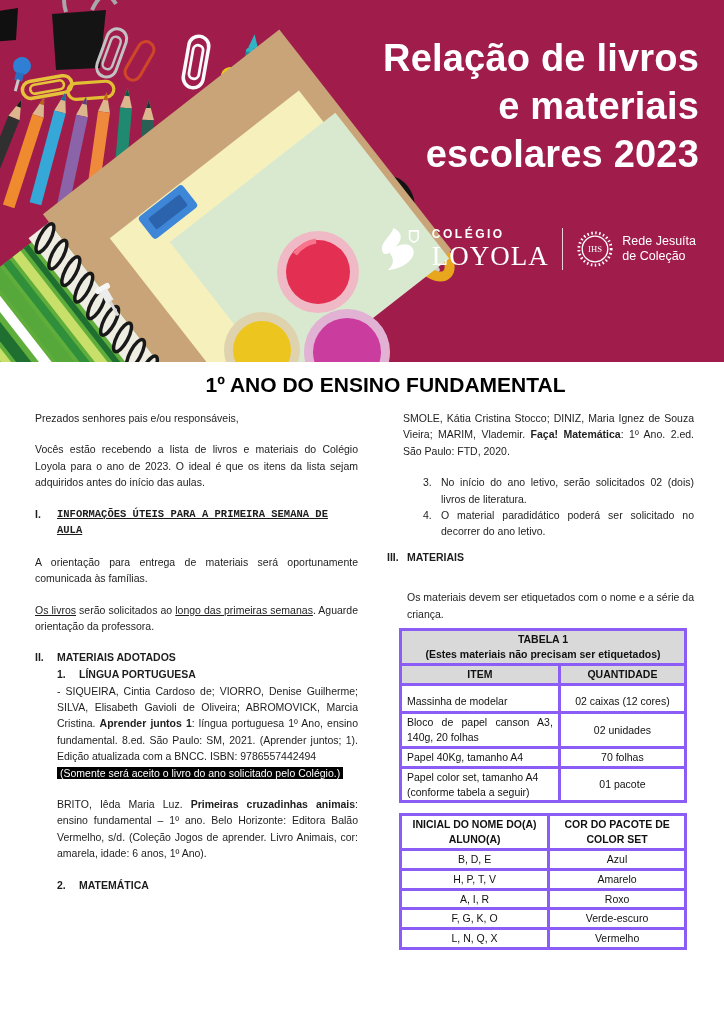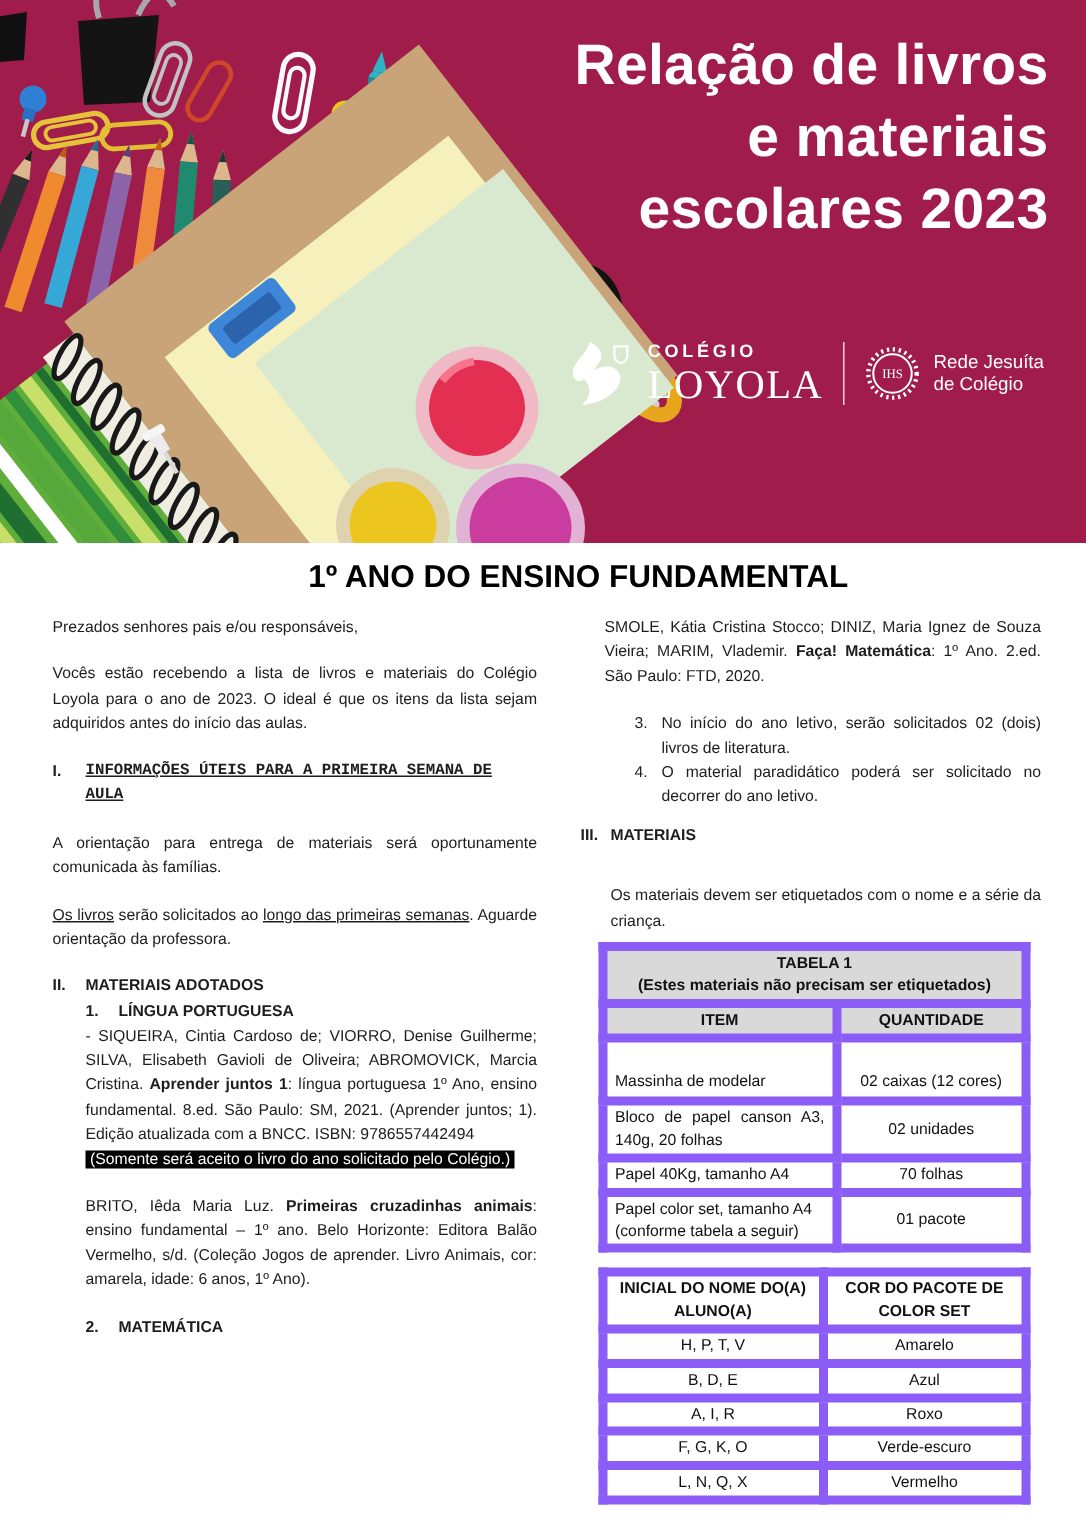--- a/index.html
+++ b/index.html
@@ -4,21 +4,21 @@
 <style>
   html,body{margin:0;padding:0;background:#888;}
   .page{
     width:724px;height:1024px;margin:0 auto;background:#fff;position:relative;
     font-family:"Liberation Sans","DejaVu Sans",sans-serif;color:#1d1d1d;overflow:hidden;
   }
   
   .hero{position:relative;width:724px;height:362px;background:#A01D4B;overflow:hidden;}
   .hero-art{position:absolute;inset:0;display:block;}
   .hero-title{
-    position:absolute;top:20px;right:25px;text-align:right;color:#fff;
+    position:absolute;top:34px;right:25px;text-align:right;color:#fff;
     font-size:38px;font-weight:bold;line-height:48px;letter-spacing:.2px;
   }
   .hero-logo{
     position:absolute;top:226px;right:28px;display:flex;align-items:center;color:#fff;
   }
   .mark{width:42px;height:46px;margin-right:10px;}
   .logo-words{display:flex;flex-direction:column;line-height:1;}
   .logo-small{font-size:12px;letter-spacing:2.5px;font-weight:bold;margin-bottom:3px;}
   .logo-large{font-family:"Liberation Serif","DejaVu Serif",serif;font-size:27px;letter-spacing:1px;}
   .logo-div{width:1.5px;height:42px;background:rgba(255,255,255,.8);margin:0 13px;}
@@ -43,32 +43,32 @@
   .hl{background:#000;color:#fff;padding:0 3px;box-decoration-break:clone;-webkit-box-decoration-break:clone;}
   
   .rind{margin-left:16px;}
   .ritem{display:flex;font-size:10.5px;line-height:16.4px;margin:0 0 0 36px;text-align:justify;}
   .ritem.last{margin-bottom:9px;}
   .rnum{width:18px;flex:none;}
   .h3num{width:20px;flex:none;}
   .sec3text{margin-left:20px;margin-bottom:6px;margin-top:24px;}
   
   .doc-table{border-collapse:collapse;margin-left:12px;width:288px;font-size:10.5px;color:#111;}
-  .doc-table td{border:6px solid #8b5cf6;padding:1px 5px;line-height:14.8px;vertical-align:middle;}
+  .doc-table td{border:3px solid #8b5cf6;padding:1px 5px;line-height:14.8px;vertical-align:middle;}
   .shade{background:#D9D9D9;}
   .tc{text-align:center;}
   .bold{font-weight:bold;}
   .ji{text-align:justify;}
   .t1 .c1{width:166px;}
   .t1 .c2{width:122px;}
   .t2 .c1{width:150px;}
   .t2 .c2{width:138px;}
   .t1{margin-bottom:10px;}
   .t2 td{text-align:center;}
-  .padrow td{padding-top:19px;padding-bottom:3px;}
+  .padrow td{padding-top:8px;padding-bottom:3px;}
 </style>
 </head>
 <body>
 
 <div class="page">
 
   <div class="hero">
     <svg class="hero-art" viewBox="0 0 724 362" preserveAspectRatio="xMidYMid slice">
       <rect width="724" height="362" fill="#A01D4B"></rect>
 
@@ -275,21 +275,21 @@
         <span class="logo-large">LOYOLA</span>
       </div>
       <div class="logo-div"></div>
       <svg class="badge" viewBox="0 0 40 40">
         <circle cx="20" cy="20" r="17" fill="none" stroke="#fff" stroke-width="3" stroke-dasharray="1.6 2.6"></circle>
         <circle cx="20" cy="20" r="13.5" fill="none" stroke="#fff" stroke-width="1.4"></circle>
         <text x="20" y="23.5" text-anchor="middle" font-size="9" font-family="Liberation Serif, serif" fill="#fff">IHS</text>
       </svg>
       <div class="network">
         <div>Rede Jesuíta</div>
-        <div>de Colégio</div>
+        <div>de Coleção</div>
       </div>
     </div>
   </div>
 
   <h1 class="page-title">1º ANO DO ENSINO FUNDAMENTAL</h1>
 
   <div class="columns">
 
     <div class="col-left">
       <p class="para">Prezados senhores pais e/ou responsáveis,</p>
@@ -374,26 +374,26 @@
         </tbody>
       </table>
 
       <table class="doc-table t2">
         <tbody>
           <tr>
             <td class="bold c1">INICIAL DO NOME DO(A) ALUNO(A)</td>
             <td class="bold c2">COR DO PACOTE DE COLOR SET</td>
           </tr>
           <tr>
+              <td>B, D, E</td>
+              <td>Azul</td>
+            </tr>
+          <tr>
               <td>H, P, T, V</td>
               <td>Amarelo</td>
-            </tr>
-          <tr>
-              <td>B, D, E</td>
-              <td>Azul</td>
             </tr>
           <tr>
               <td>A, I, R</td>
               <td>Roxo</td>
             </tr>
           <tr>
               <td>F, G, K, O</td>
               <td>Verde-escuro</td>
             </tr>
           <tr>

